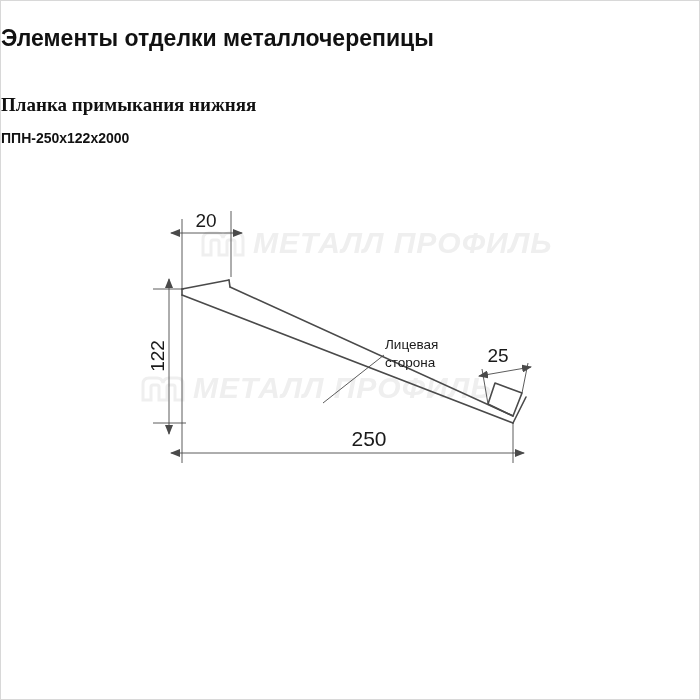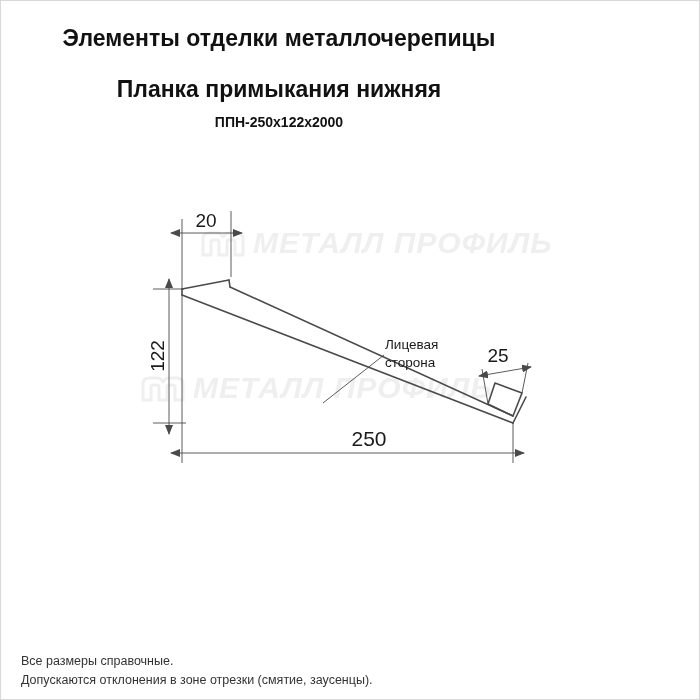--- a/index.html
+++ b/index.html
@@ -19,35 +19,35 @@
     position: absolute;
     inset: 0;
     border: 1px solid #d8d8d8;
     box-sizing: border-box;
   }
   .titles {
     position: absolute;
     top: 22px;
     left: 0;
     width: 556px;
-    text-align: center;
   }
   .title-main {
     font-size: 23px;
     font-weight: bold;
     letter-spacing: 0px;
     line-height: 30px;
     color: #111111;
   }
   .title-sub {
-    margin-top: 22px;
-    font-size: 23px;
+    margin-top: 38px;
+    font-size: 19px;
     font-weight: bold;
     line-height: 28px;
     color: #111111;
+    font-family: Liberation Serif, serif;
   }
   .title-code {
     margin-top: 5px;
     font-size: 14px;
     font-weight: bold;
     line-height: 28px;
     color: #111111;
   }
   .drawing {
     position: absolute;
@@ -175,18 +175,14 @@
       </g>
 
       <g>
         <line x1="322" y1="232" x2="383" y2="184" stroke="#4a4a4a" stroke-width="0.9"></line>
         <text x="384" y="178" font-family="Liberation Sans, sans-serif" font-size="13.5" fill="#1a1a1a">Лицевая</text>
         <text x="384" y="196" font-family="Liberation Sans, sans-serif" font-size="13.5" fill="#1a1a1a">сторона</text>
       </g>
     </svg>
   </div>
 
-  <div class="footer">
-    <div>Все размеры справочные.</div>
-    <div>Допускаются отклонения в зоне отрезки (смятие, заусенцы).</div>
-  </div>
 
 </div>
 
 </body></html>

